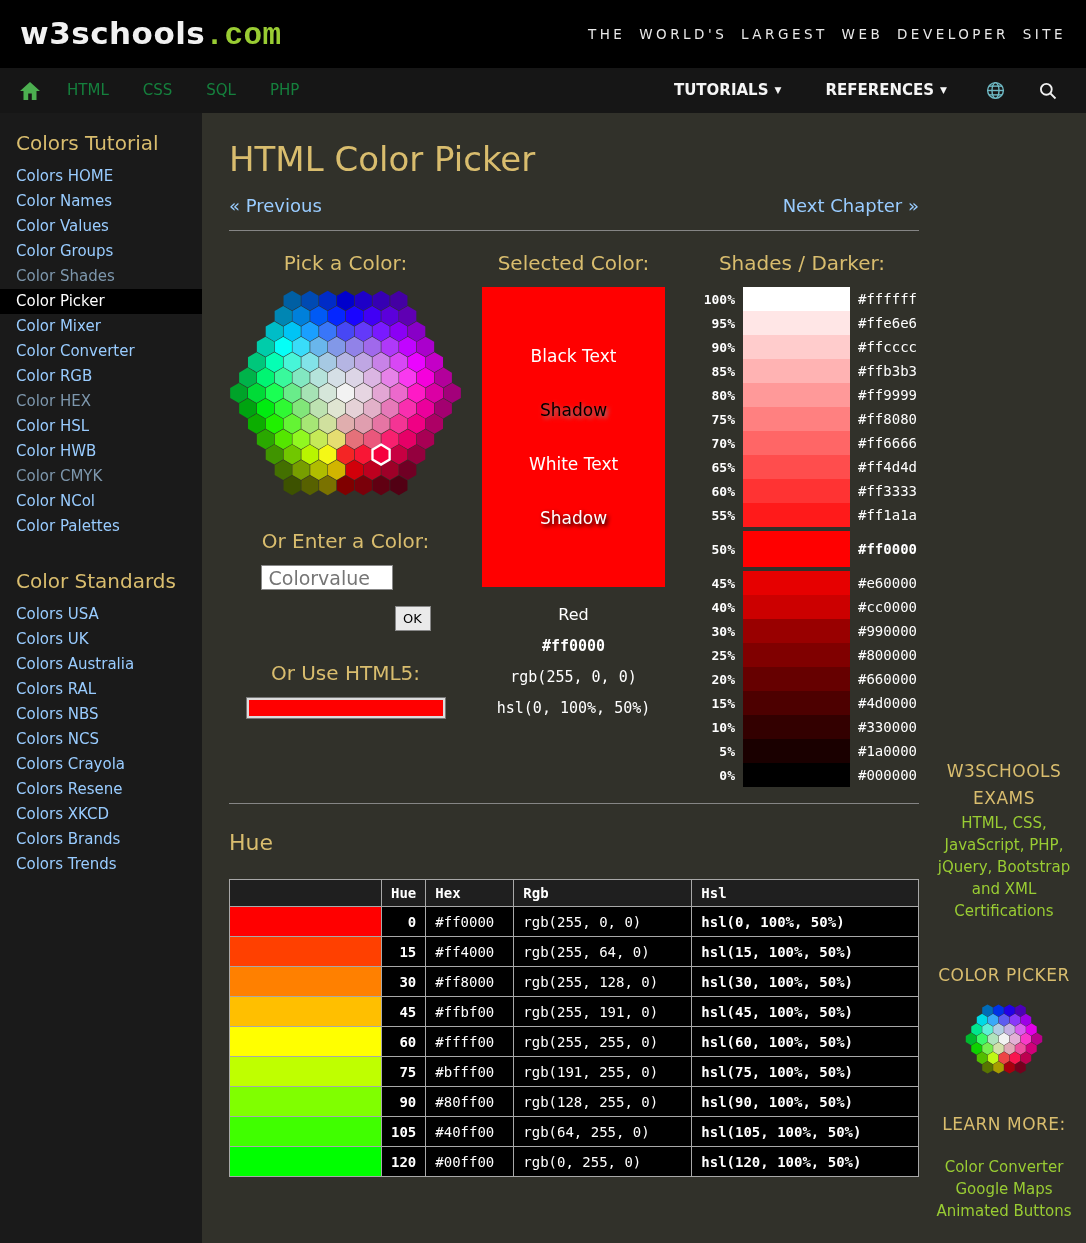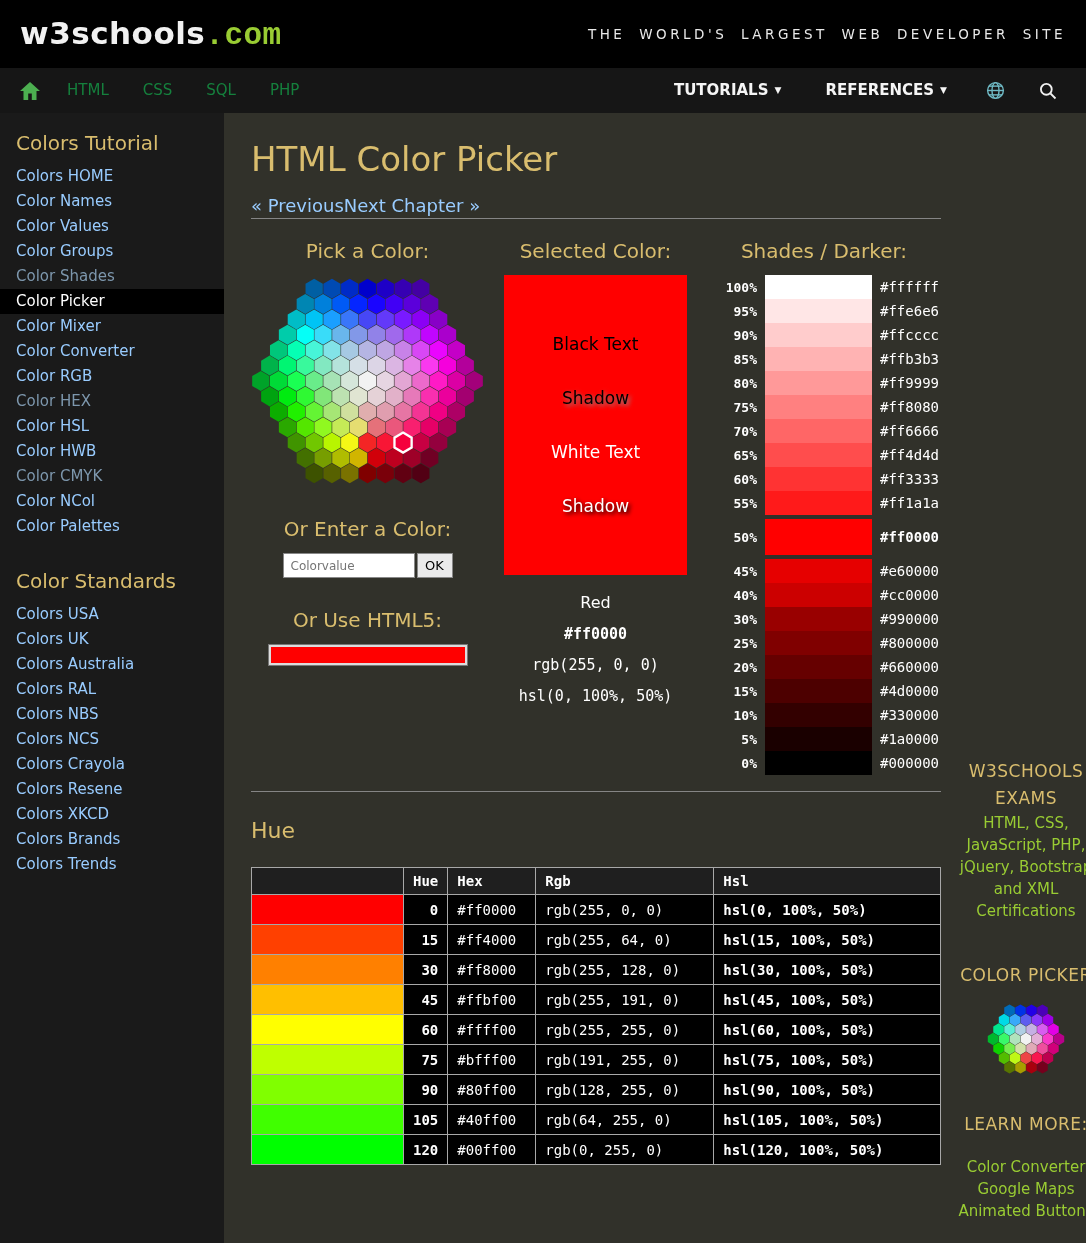--- a/index.html
+++ b/index.html
@@ -19,58 +19,58 @@
   .nav-home { display:flex; align-items:center; padding:0 8px 0 6px; }
   .nav-left-links { display:flex; }
   .nav-link { color:#15803d; text-decoration:none; font-size:15px; line-height:45px; padding:0 17px; }
   .nav-right { margin-left:auto; display:flex; align-items:center;font-weight:bold; }
   .nav-drop { color:#f5f5f5; text-decoration:none; font-size:15px; padding:0 22px; line-height:45px; }
   .caret { font-size:9px; margin-left:6px; vertical-align:2px; color:#f5f5f5; }
   .nav-icon-btn { padding:0 16px; display:flex; align-items:center; background:none; border:none; }
 
   
   .body-row { display:flex; height:1130px; overflow:hidden; }
-  .sidebar { width:224px; flex-shrink:0; background:#1a1a1a; }
+  .sidebar { width:202px; flex-shrink:0; background:#1a1a1a; }
   .main-wrap { flex:1; display:flex; padding-left:27px; }
   .content { width:690px; flex-shrink:0; }
   .rightbar { width:150px; margin-left:10px; text-align:center; padding-top:645px; }
 
   
   .sidebar h2 { color:var(--gold,#d9bd6e); font-size:20px; font-weight:400; margin:18px 0 9px 16px; }
   .sidebar h2.second { margin-top:30px; }
   .side-link { display:block; color:var(--link-blue,#99ccff); text-decoration:none;
     font-size:15px; line-height:25px; padding-left:16px; }
   .side-link.visited { color:var(--visited-blue,#7d97ad); }
   .side-link.active { background:#000; color:#fff; }
 
   
   .page-title { color:var(--gold,#d9bd6e); font-size:34px; font-weight:400; margin:26px 0 16px; }
-  .pager { display:flex; justify-content:flex-start; font-size:18px; margin-bottom:2px; }
+  .pager { display:flex; justify-content:space-between; font-size:18px; margin-bottom:14px; }
   .pager a { color:var(--link-blue,#99ccff); text-decoration:none; }
   hr { border:none; border-top:1px solid #858585; }
 
   
   .cols { display:grid; grid-template-columns:233px 183px 1fr; column-gap:20px; padding:4px 0 16px; }
   .col h2 { color:var(--gold,#d9bd6e); font-size:20px; font-weight:400; text-align:center; margin:16px 0 12px; }
 
   .hexmap { display:block; margin:4px auto 0; }
 
   .enter-row { display:flex; justify-content:center; margin-top:4px; }
   .color-input { width:132px; height:25px; border:1px solid #888; background:#fff; color:#333;
-    font-size:12px; padding:2px 7px; font-family:inherit; }
+    font-size:19px; padding:2px 7px; font-family:inherit; }
   .ok-btn { width:36px; height:25px; margin-left:2px; background:#eaeaea; border:1px solid #888;
-    font-size:13px; color:#000; font-family:inherit; }
+    font-size:13px; color:#000; font-family:inherit;margin-top:41px; }
   .head-sp { margin-top:30px !important; }
   .html5-outer { width:200px; height:22px; margin:8px auto 0; background:#dcdcdc;
     border:1px solid #777; padding:2px; }
   .html5-inner { width:100%; height:100%; }
 
   .sel-box { height:300px; display:flex; flex-direction:column; align-items:center;
     justify-content:center; row-gap:34px; font-size:17px; }
-  .t-black { color:#000000;text-align:right; }
+  .t-black { color:#ffffff;text-align:right; }
   .t-black-sh { color:#000; text-shadow:2px 2px 4px #8c8c8c; }
   .t-white { color:#fff; }
   .t-white-sh { color:#fff; text-shadow:2px 2px 4px #000; }
   .sel-name { text-align:center; color:#fff; font-size:16px; margin-top:18px; }
   .sel-code { text-align:center; color:#fff; font-family:"DejaVu Sans Mono","Liberation Mono",monospace;
     font-size:15px; margin-top:13px; }
   .sel-code.bold { font-weight:bold; }
 
   .shade-list { margin-top:0; }
   .shade-row { display:flex; align-items:center; height:24px; }

